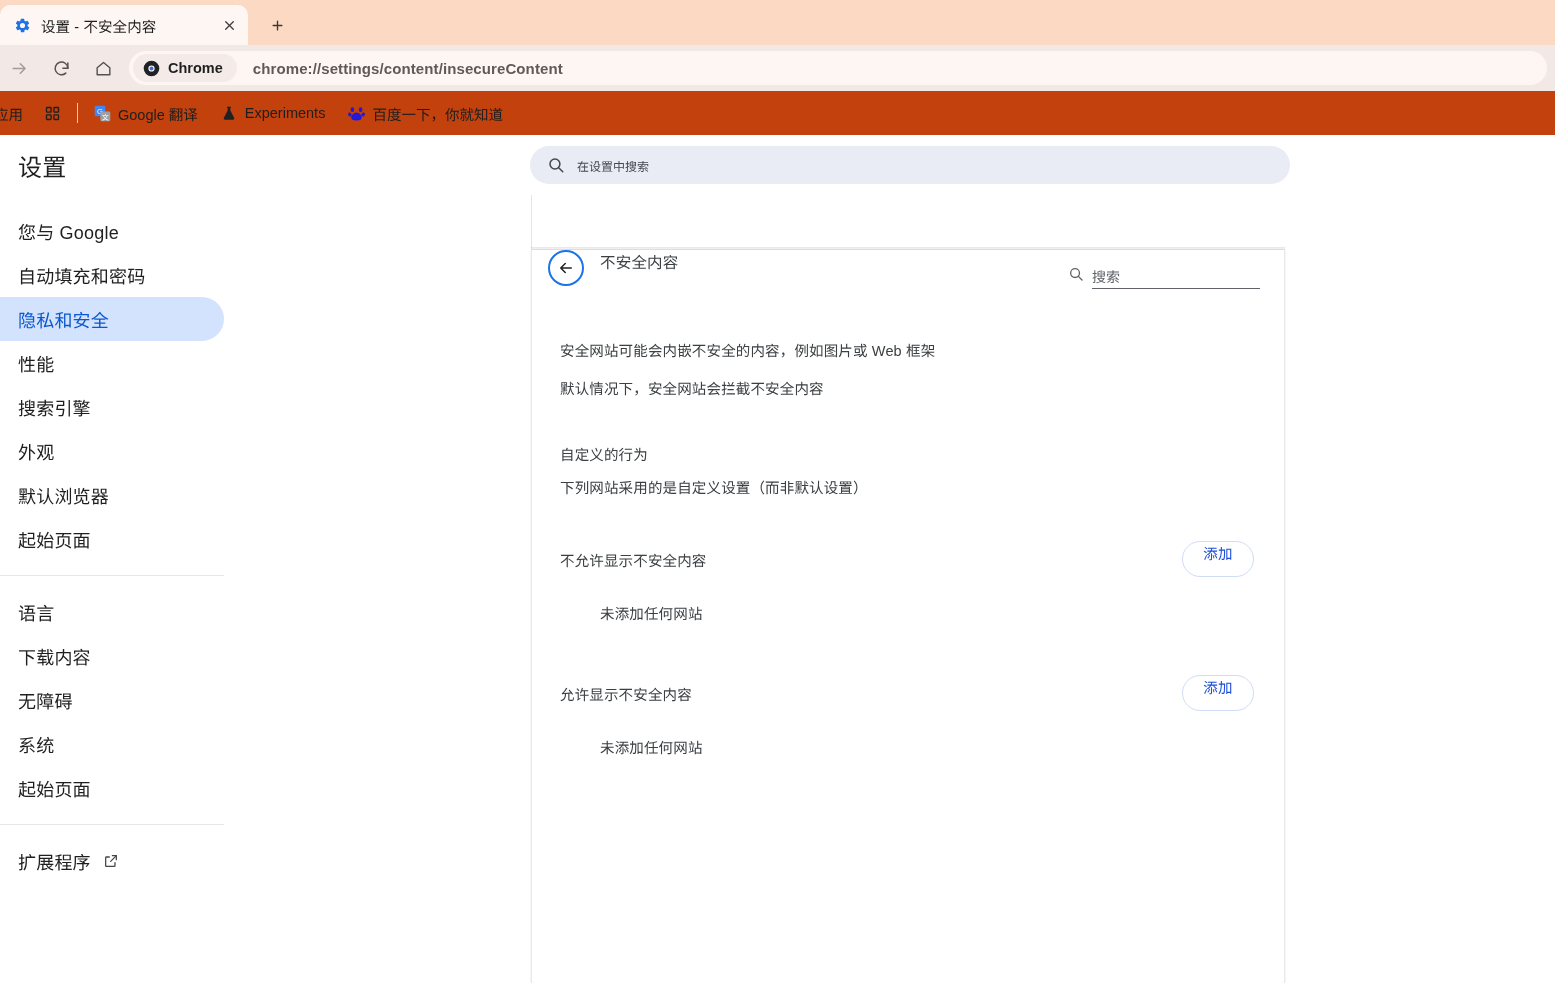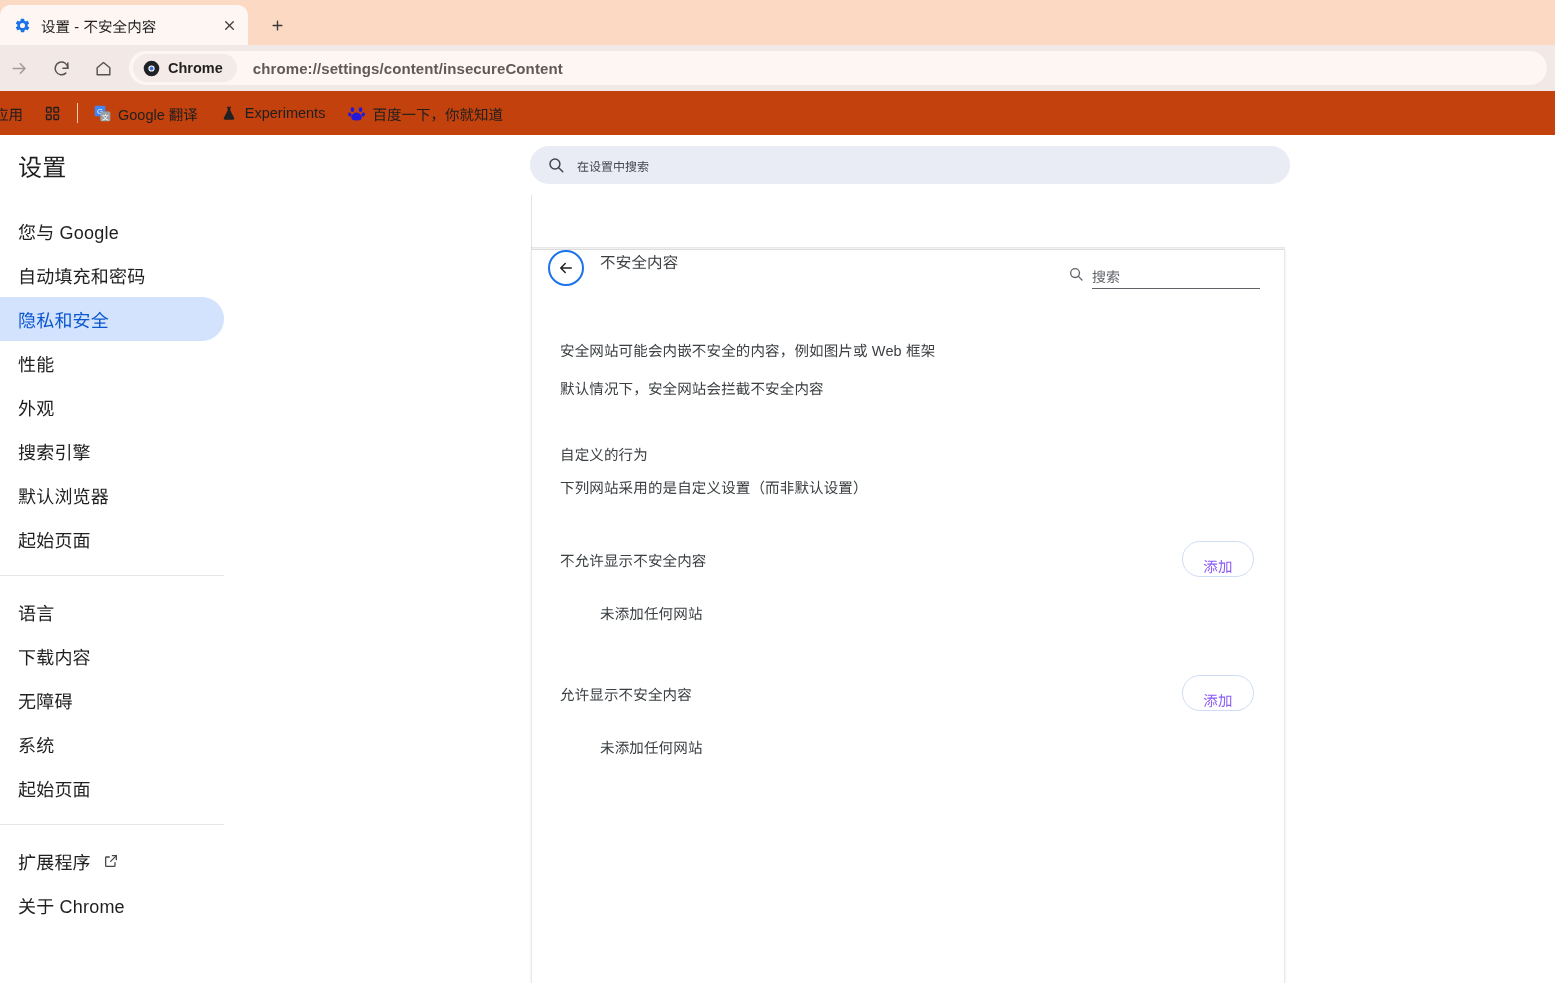--- a/index.html
+++ b/index.html
@@ -304,24 +304,24 @@
   .perm-row-label {
     font-size: 14.5px;
     color: #3c4043;
     letter-spacing: .15px;
   }
   .add-btn {
     min-width: 72px;
     height: 36px;
     border: 1px solid #cfdcf5;
     border-radius: 18px;
-    color: #8b5cf6;
-    font-size: 14.5px;
-    display: flex;
-    align-items: flex-end;
+    color: #1d4ed8;
+    font-size: 14.5px;
+    display: flex;
+    align-items: flex-start;
     justify-content: center;
     background: #fff;
     letter-spacing: .3px;
   }
   .empty-row {
     font-size: 14.5px;
     color: #3c4043;
     padding-left: 68px;
     line-height: 52px;
     letter-spacing: .15px;
@@ -464,24 +464,24 @@
         <div class="side-item">
           <span>自动填充和密码</span>
         </div>
         <div class="side-item selected">
           <span>隐私和安全</span>
         </div>
         <div class="side-item">
           <span>性能</span>
         </div>
         <div class="side-item">
+          <span>搜索引擎</span>
+        </div>
+        <div class="side-item">
           <span>外观</span>
-        </div>
-        <div class="side-item">
-          <span>搜索引擎</span>
         </div>
         <div class="side-item">
           <span>默认浏览器</span>
         </div>
         <div class="side-item">
           <span>起始页面</span>
         </div>
 
         <div class="side-sep"></div>
 
@@ -505,23 +505,20 @@
 
         <div class="side-item">
           <span>扩展程序</span>
           <span class="ext-ico">
             <svg width="16" height="16" viewBox="0 0 24 24" stroke="currentColor" stroke-width="1.9" fill="none" stroke-linecap="round" stroke-linejoin="round">
               <path d="M14 4h6v6"></path>
                 <path d="M20 4 L11.5 12.5"></path>
               <path d="M18 14.5V19a1 1 0 0 1-1 1H5a1 1 0 0 1-1-1V7a1 1 0 0 1 1-1h4.5"></path>
             </svg>
           </span>
-        </div>
-        <div class="side-item">
-          <span>关于 Chrome</span>
         </div>
       </div>
 
       <div class="vsep"></div>
       <div class="scroll-edge"></div>
 
       <div class="content-card">
 
         <div class="subpage-head">
           <div class="back-btn">

